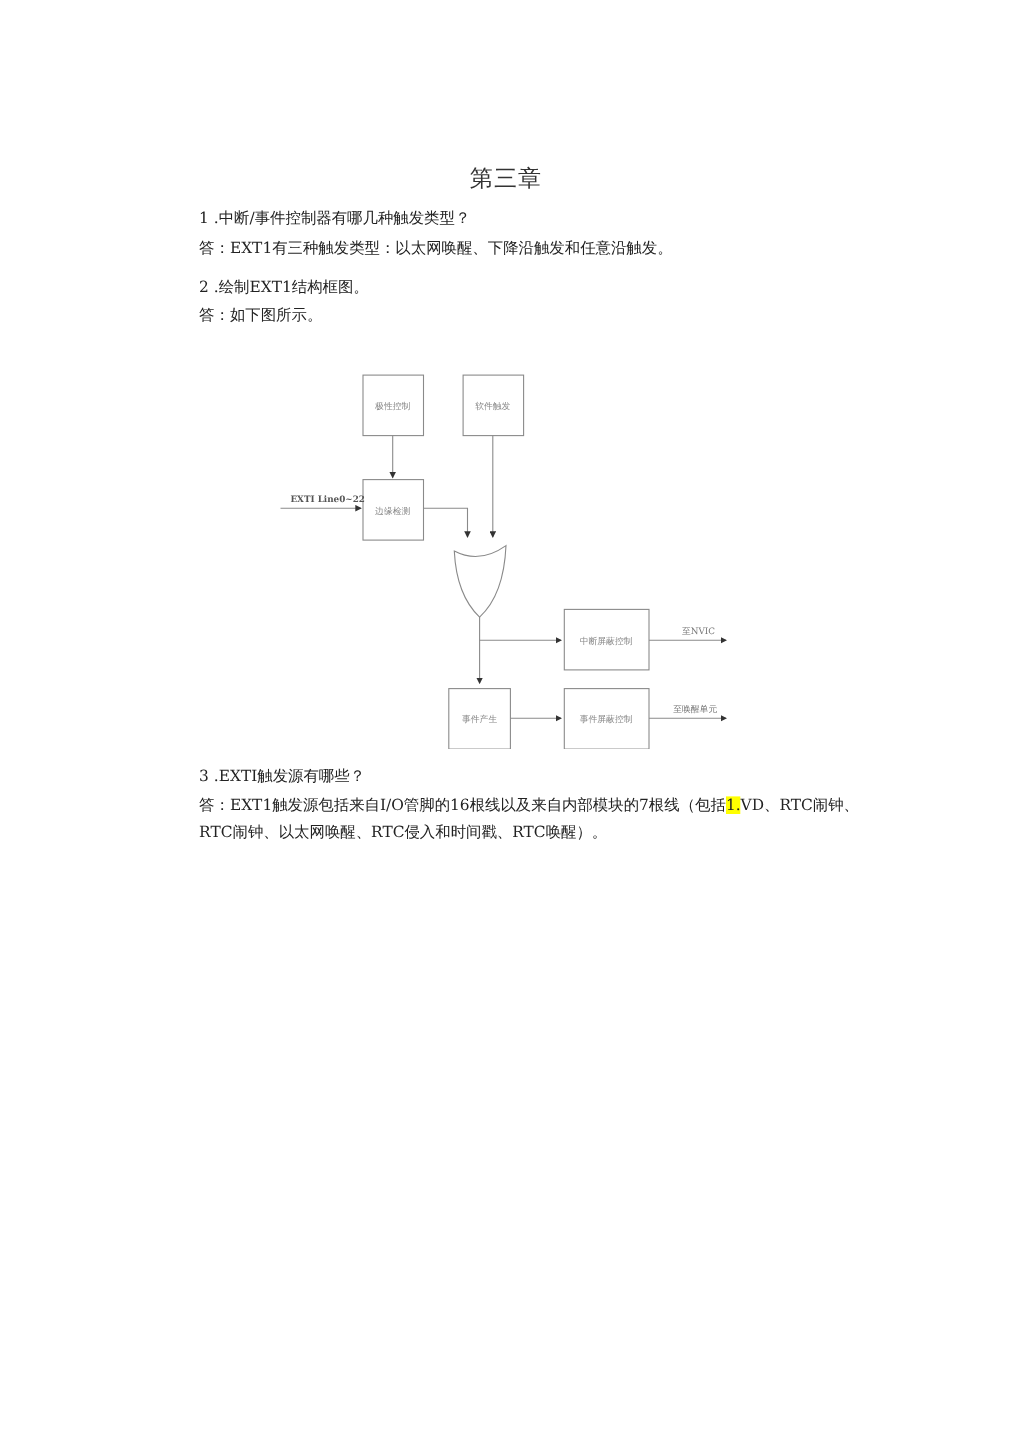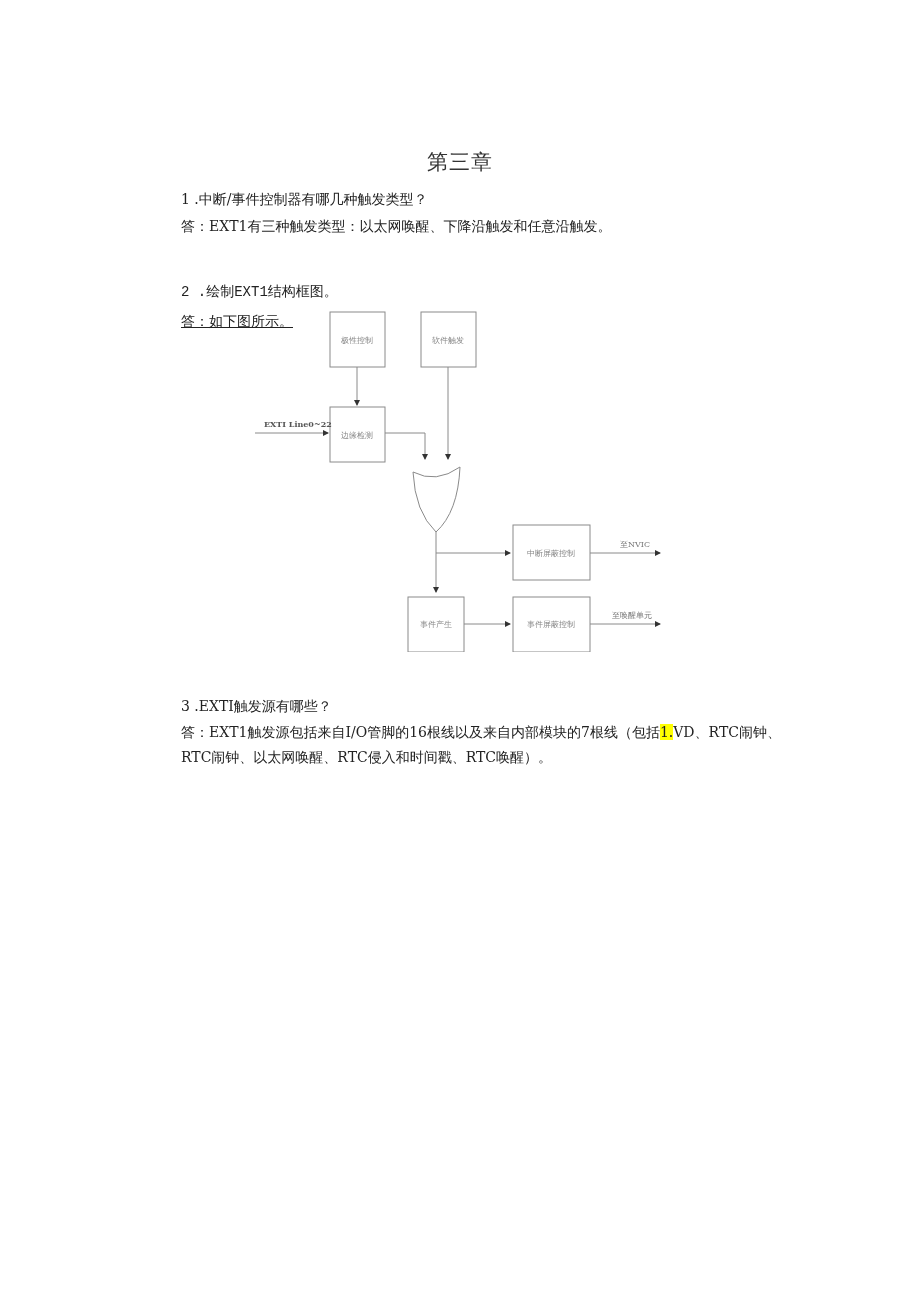--- a/index.html
+++ b/index.html
@@ -11,35 +11,35 @@
     .title {
       position: absolute; top: 148px; left: 0; width: 920px; text-align: center;
       font-size: 21px; color: #333; letter-spacing: 1px;
     }
     .line {
       position: absolute; left: 137px; font-size: 14px; color: #222; white-space: nowrap;
       line-height: 18px;
       margin-left: 44px;
     }
     .hl { background: #ffff00; }
-    .diagram { position: absolute; left: 250px; top: 307px; width: 440px; height: 345px; }
+    .diagram { position: absolute; left: 250px; top: 336px; width: 440px; height: 345px; }
     .diagram svg { width: 440px; height: 345px; display: block; }
     .box-label { font-size: 8px; fill: #888; font-family: "DejaVu Serif", serif; }
     .wire-label { font-size: 8px; fill: #777; font-family: "DejaVu Serif", serif; }
   </style>
 </head>
 <body>
 
 <div class="title">第三章</div>
 
 <div class="line" style="top:190px;">1 .中断/事件控制器有哪几种触发类型？</div>
 <div class="line" style="top:217px;">答：EXT1有三种触发类型：以太网唤醒、下降沿触发和任意沿触发。</div>
 
-<div class="line" style="top:283px;font-family:Liberation Mono, monospace;">2 .绘制EXT1结构框图。</div>
-<div class="line" style="top:312px;text-decoration:underline;">答：如下图所示。</div>
+<div class="line" style="top:252px;">2 .绘制EXT1结构框图。</div>
+<div class="line" style="top:278px;">答：如下图所示。</div>
 
 <div class="diagram">
   <svg viewBox="0 0 440 345" xmlns="http://www.w3.org/2000/svg">
     <defs>
       <marker id="arr" markerWidth="6" markerHeight="6" refX="5" refY="3" orient="auto">
         <path d="M0,0 L6,3 L0,6 z" fill="#333"></path>
       </marker>
     </defs>
     <g stroke="#8a8a8a" stroke-width="1" fill="none">
 

